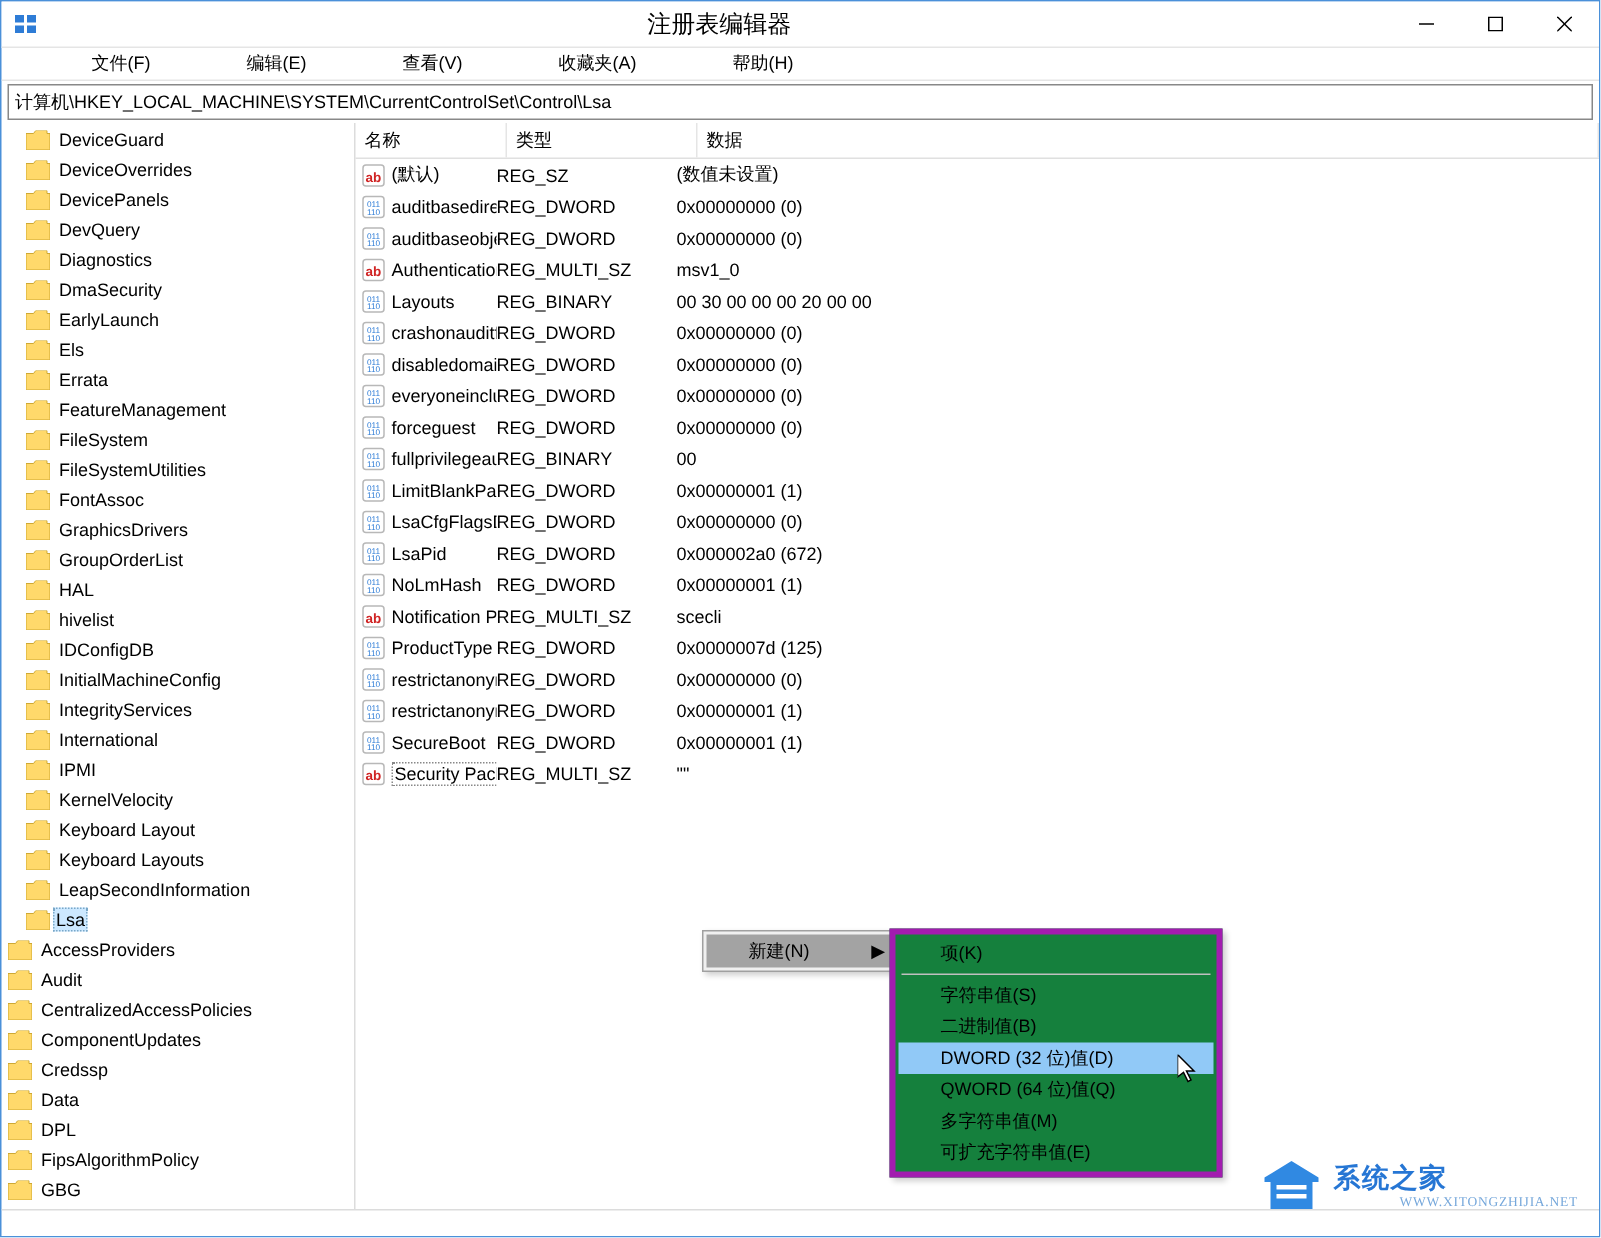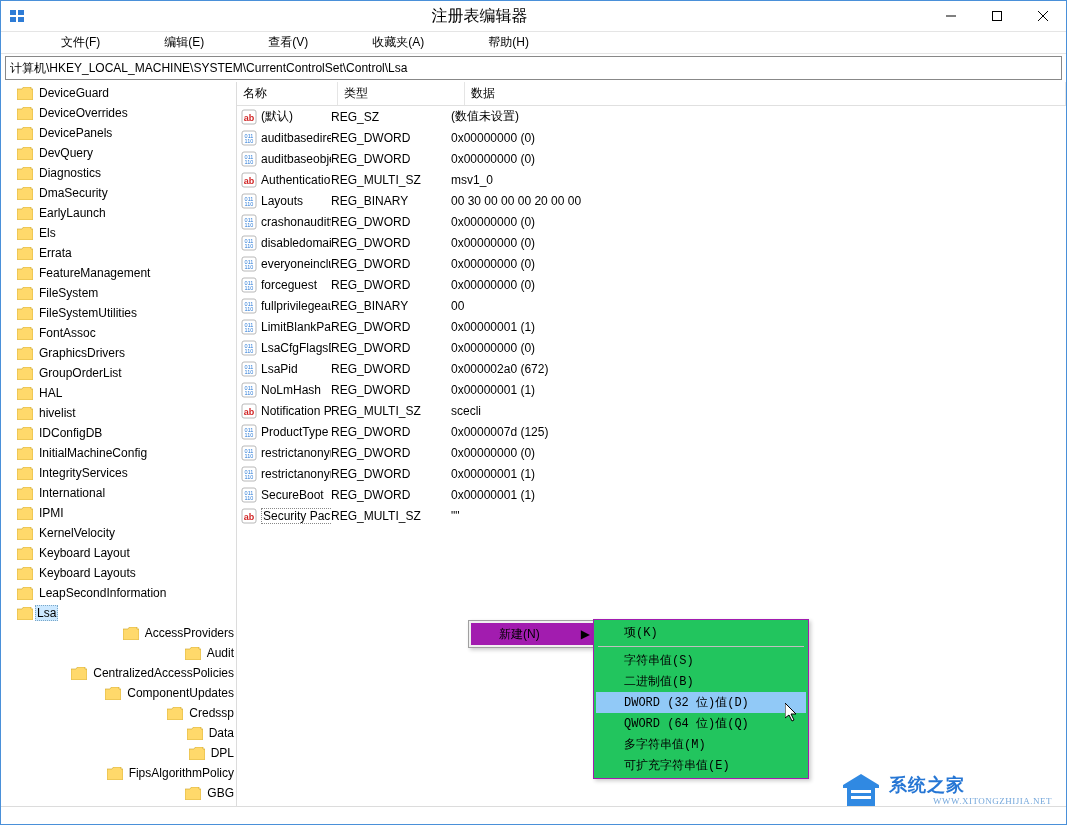--- a/index.html
+++ b/index.html
@@ -15,44 +15,44 @@
   .menubar{height:21px;display:flex;align-items:center;padding:0 4px;border-bottom:1px solid #e5e5e5;}
   .menu-item{padding:2px 8px;cursor:default;margin-left:48px;}
   
   .addressbar{height:22px;border:1px solid #888;margin:2px 4px;display:flex;align-items:center;padding:0 4px;font-size:12px;}
   
   .content{display:flex;height:calc(100% - 30px - 21px - 26px - 22px);}
   
   .tree-wrap{width:235px;border-right:1px solid #dcdcdc;display:flex;}
   .tree{flex:1;overflow-y:scroll;overflow-x:hidden;padding:1px 0;}
   .tree-item{display:flex;align-items:center;height:20px;padding-left:16px;cursor:default;white-space:nowrap;}
-  .tree-item.sub{padding-left:20px;justify-content:flex-end;}
+  .tree-item.sub{padding-left:4px;}
   .tree-item.selected .t-label{background:#cce8ff;border:1px dotted #7aa7c7;padding:0 1px;margin-left:-2px;}
   .folder-icon{width:16px;height:13px;margin-right:4px;}
   .t-label{padding:0 2px;}
   
   .list-wrap{flex:1;display:flex;flex-direction:column;position:relative;}
   .list-header{height:23px;display:flex;border-bottom:1px solid #e0e0e0;font-size:12px;}
   .list-header .col{padding:3px 6px;border-right:1px solid #e5e5e5;cursor:default;}
   .col-name{width:88px;}
   .col-type{width:114px;}
   .col-data{flex:1;}
   .list-body{flex:1;overflow-y:auto;position:relative;}
   .list-row{display:flex;align-items:center;height:21px;padding-left:4px;cursor:default;}
   .cell-name{width:90px;display:flex;align-items:center;overflow:hidden;white-space:nowrap;}
   .cell-type{width:120px;}
   .cell-data{flex:1;}
   .value-icon{width:16px;height:16px;margin-right:4px;flex-shrink:0;}
   .list-row.sel .cell-name span{border:1px dotted #888;padding:0 1px;}
   
   .context-parent{position:absolute;left:467px;top:619px;width:125px;border:1px solid #a0a0a0;background:#f0f0f0;box-shadow:2px 2px 4px rgba(0,0,0,.2);padding:2px;z-index:10;}
   .cm-item{height:22px;display:flex;align-items:center;padding:0 20px 0 28px;cursor:default;position:relative;}
-  .cm-item.highlight{background:#a21caf;}
+  .cm-item.highlight{background:#a3a3a3;}
   .cm-arrow{position:absolute;right:6px;}
-  .context-sub{position:absolute;left:592px;top:618px;width:210px;border:1px solid #a21caf;background:#22c55e;box-shadow:2px 2px 4px rgba(0,0,0,.2);padding:2px;z-index:11;font-family:Liberation Mono, monospace;}
+  .context-sub{position:absolute;left:592px;top:618px;width:210px;border:4px solid #a21caf;background:#15803d;box-shadow:2px 2px 4px rgba(0,0,0,.2);padding:2px;z-index:11;}
   .cs-item{height:21px;display:flex;align-items:center;padding:0 10px 0 28px;cursor:default;}
   .cs-item.highlight{background:#91c9f7;}
   .cs-sep{height:1px;background:#c0c0c0;margin:3px 2px;}
   
   .watermark{position:absolute;right:14px;bottom:14px;display:flex;align-items:center;opacity:.92;pointer-events:none;font-family:"Microsoft YaHei";}
   .wm-txt{margin-left:6px;line-height:1.15;}
   .wm-cn{font-size:18px;font-weight:700;color:#146bd1;letter-spacing:1px;}
   .wm-en{font-size:9px;color:#6aa0d8;letter-spacing:.5px;margin-left:44px;}
   
   .fake-cursor{position:absolute;left:784px;top:702px;z-index:20;pointer-events:none;}

